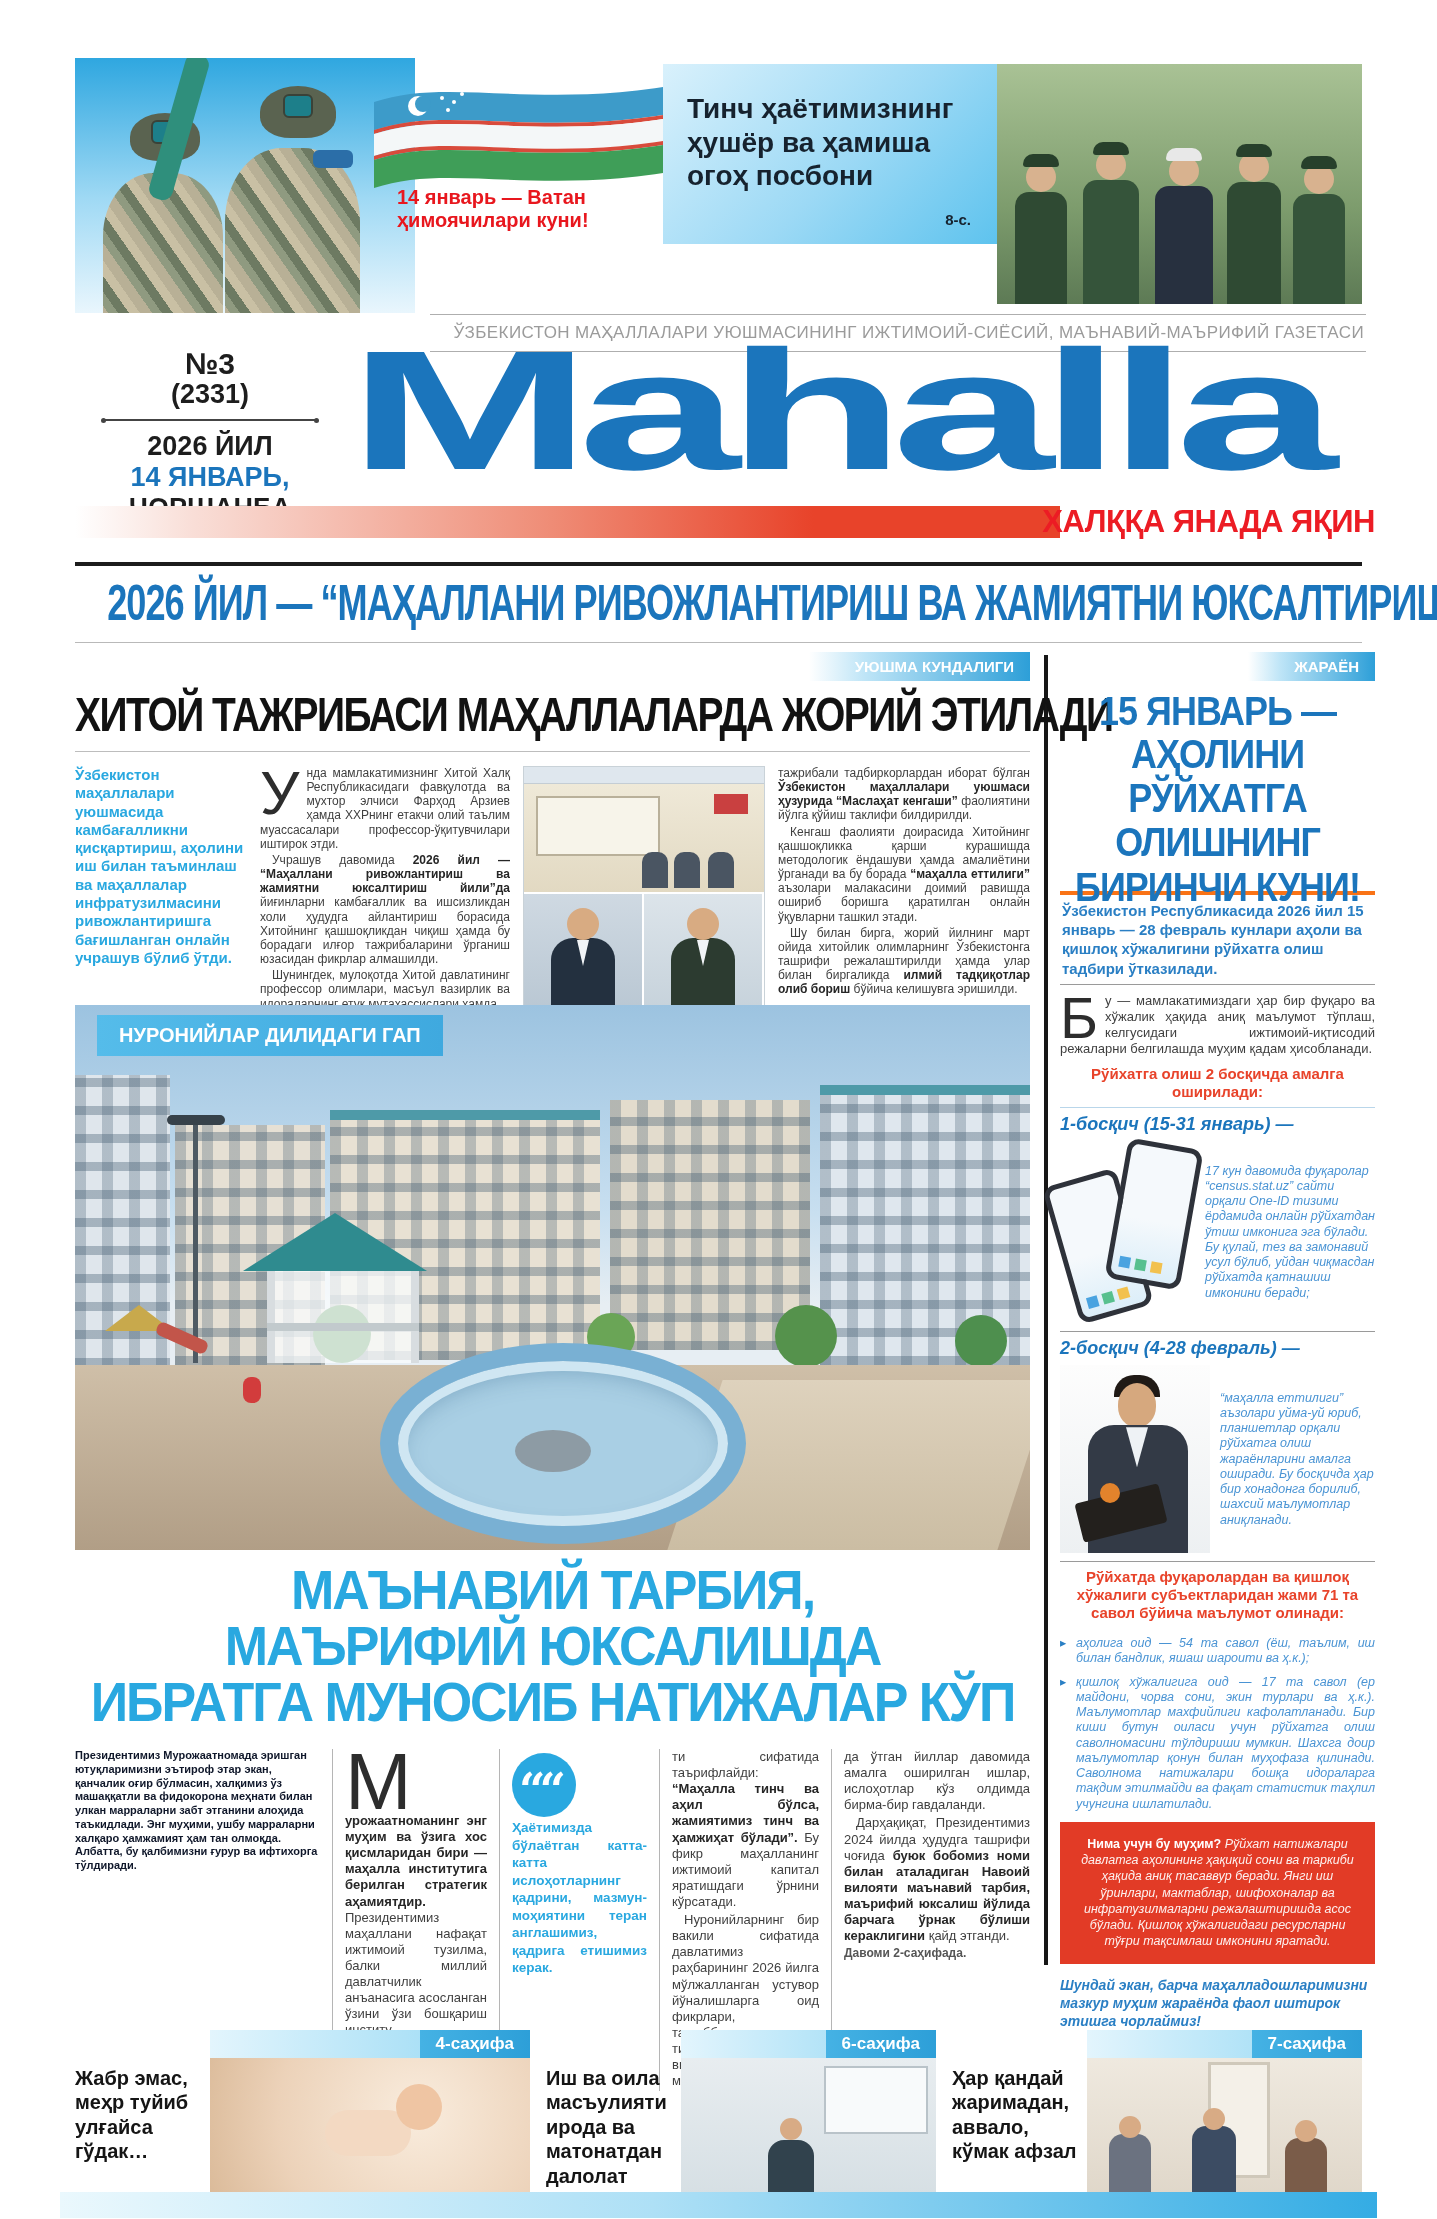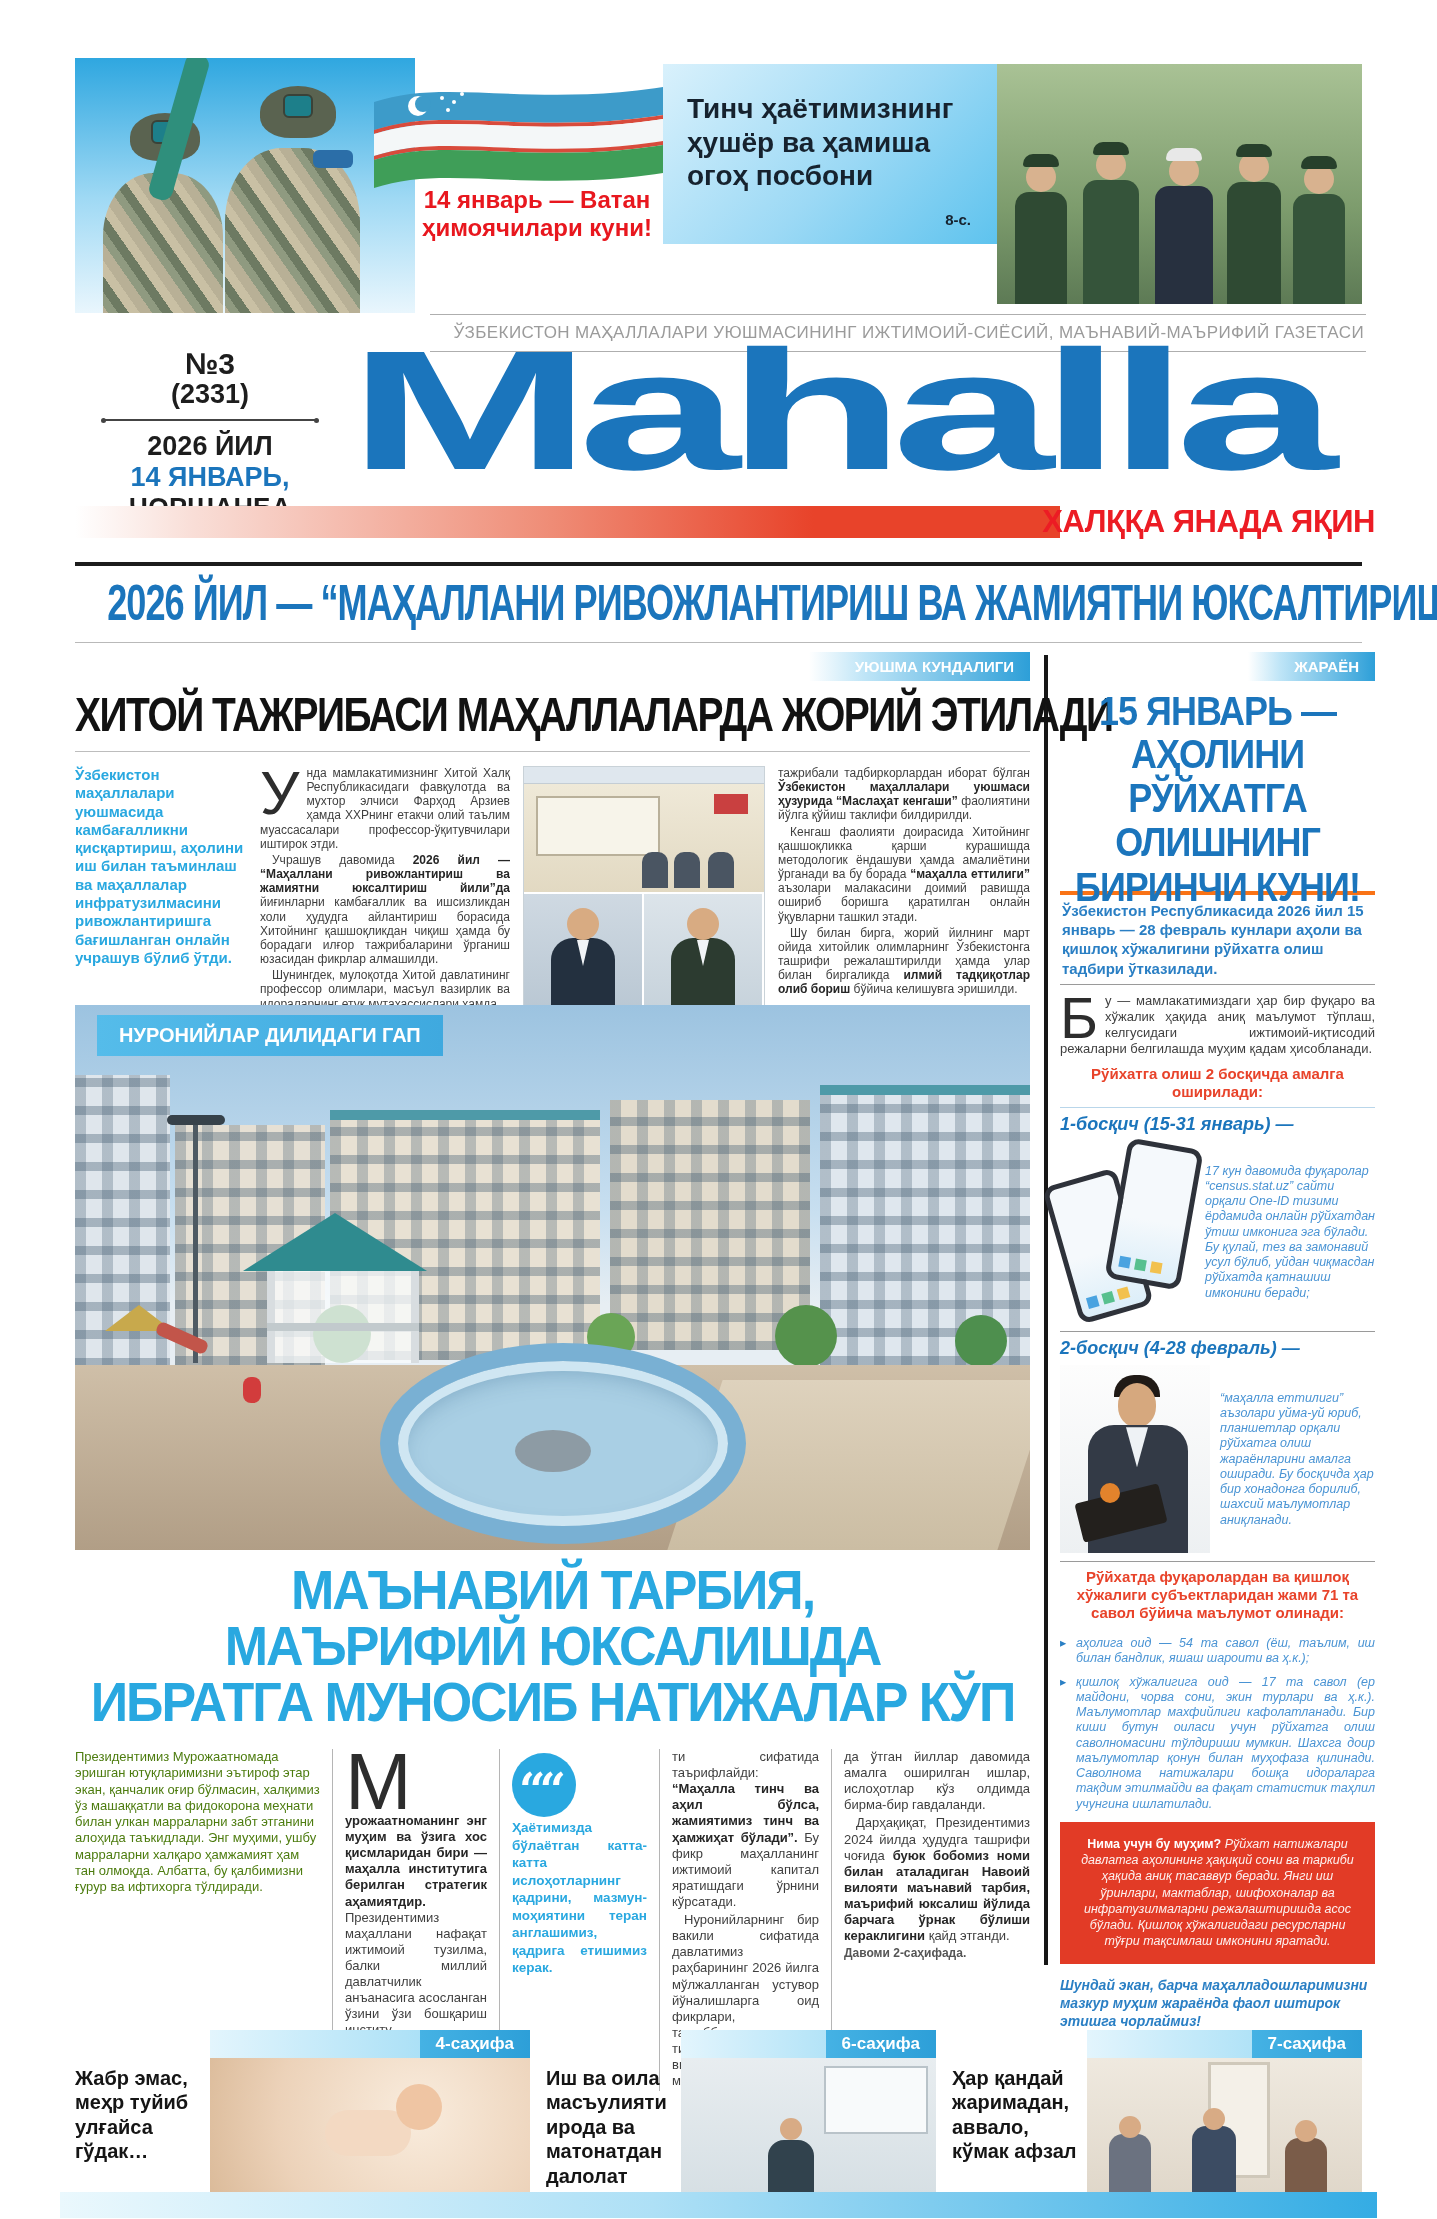--- a/index.html
+++ b/index.html
@@ -14,22 +14,22 @@
   .s1{left:28px;width:120px;height:150px;}
   .s2{left:150px;width:135px;height:175px;}
   .helmet{position:absolute;border-radius:50% 50% 40% 40%;background:#5a6350;}
   .h1g{left:55px;top:55px;width:70px;height:48px;}
   .h2g{left:185px;top:28px;width:76px;height:52px;}
   .goggle{position:absolute;width:26px;height:20px;border-radius:6px;background:#1d7f8a;border:2px solid #3a4238;}
   .g1{left:76px;top:62px;} .g2{left:208px;top:36px;}
   .mortar{position:absolute;left:92px;top:-6px;width:24px;height:150px;border-radius:10px;background:#2f8f7c;transform:rotate(16deg);}
   .binoc{position:absolute;left:238px;top:92px;width:40px;height:18px;border-radius:6px;background:#2b6ea8;}
   .b-flag{position:absolute;left:295px;top:2px;width:330px;height:140px;}
-  .b-flag-caption{position:absolute;left:322px;top:128px;width:280px;text-align:center;
-     color:#e8171e;font-weight:700;font-size:24px;line-height:1.15;}
+  .b-flag-caption{position:absolute;left:322px;top:128px;width:280px;text-align:left;
+     color:#e8171e;font-weight:700;font-size:20px;line-height:1.15;}
   .b-headline{position:absolute;left:588px;top:6px;width:334px;height:180px;
      background:linear-gradient(135deg,#d9f1fc 0%,#9cd9f5 55%,#5ec3ee 100%);}
   .b-headline-text{padding:28px 22px 0 24px;font-weight:700;font-size:28px;line-height:1.2;color:#16222e;}
   .b-pageref{position:absolute;right:26px;bottom:16px;font-weight:700;font-size:15px;color:#16222e;}
   .b-photo-right{position:absolute;left:922px;top:6px;width:365px;height:240px;overflow:hidden;
      background:linear-gradient(180deg,#a9c295 0%,#7d9c6d 60%,#5d7a55 100%);}
   .fig{position:absolute;bottom:-8px;border-radius:14px 14px 0 0;}
   .fig .head{position:absolute;top:-30px;left:50%;transform:translateX(-50%);width:30px;height:30px;border-radius:50%;background:#d8b28f;}
   .fig .hat{position:absolute;top:-38px;left:50%;transform:translateX(-50%);width:36px;height:13px;border-radius:10px 10px 3px 3px;background:#27402b;}
   
@@ -113,21 +113,21 @@
   .play-slide{position:absolute;left:58px;top:26px;width:54px;height:14px;background:#c2554a;transform:rotate(24deg);border-radius:6px;}
   .mascot{position:absolute;left:168px;top:372px;width:18px;height:26px;border-radius:8px;background:#d23c3c;}
   
   .feature{position:absolute;left:75px;top:1563px;width:955px;}
   .f-hlwrap{height:170px;}
   .f-hl{text-align:center;font-weight:700;color:#29A8E0;font-size:52px;line-height:0.99;letter-spacing:-2px;
      transform:scaleY(1.08);transform-origin:center top;}
   .f-grid{display:grid;grid-template-columns:245px 155px 148px 160px 1fr;column-gap:12px;margin-top:16px;}
   .f-grid>div{min-height:238px;}
   .f-grid>div+div{border-left:1px solid #b5b5b5;padding-left:12px;}
-  .f-intro{font-size:13px;line-height:1.25;font-weight:400;color:#4d7c0f;}
+  .f-intro{font-size:11px;line-height:1.25;font-weight:700;color:#0f172a;}
   .fcol{font-size:13px;line-height:1.24;text-align:justify;}
   .fcol p{margin:0 0 2px;}
   .q-icon{width:64px;height:64px;margin:4px 0 2px;border-radius:50%;background:#29A8E0;position:relative;}
   .q-icon::before{content:"\201C\201C";position:absolute;left:7px;top:14px;font-size:46px;line-height:1;color:#fff;font-weight:700;letter-spacing:-6px;font-family:"DejaVu Serif",serif;}
   .q-text{font-size:13.5px;line-height:1.3;font-weight:700;color:#29A8E0;}
   .cont{text-align:left;font-weight:700;font-size:12px;color:#555;margin-top:6px;}
   
   .sidebar{position:absolute;left:1060px;top:652px;width:315px;}
   .s-hlwrap{height:178px;margin-top:8px;}
   .s-hl{text-align:center;font-weight:700;color:#1B75BC;font-size:36px;line-height:1.06;letter-spacing:-1px;

